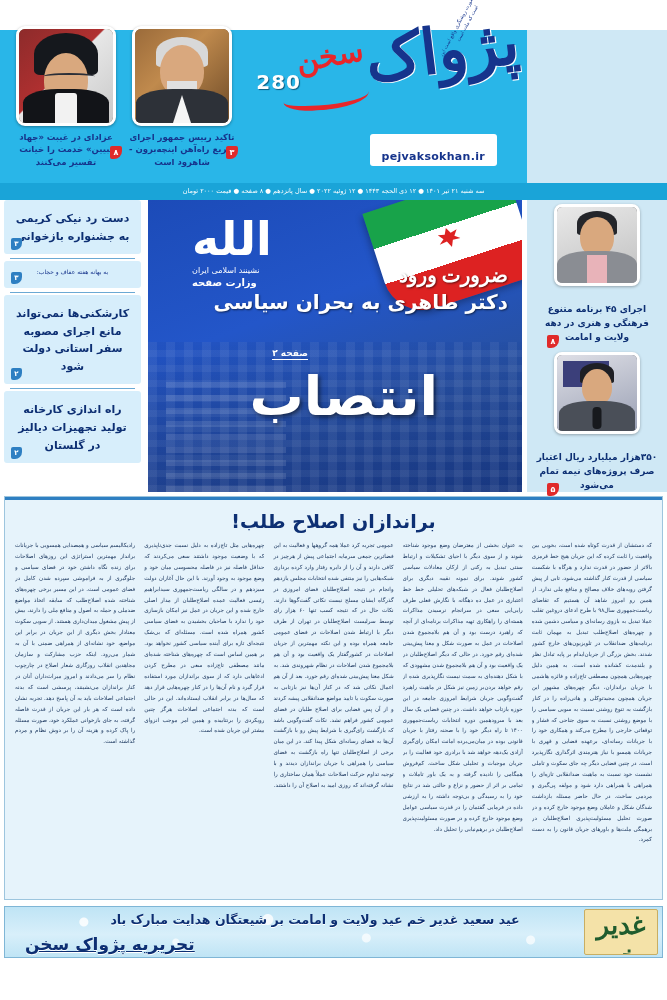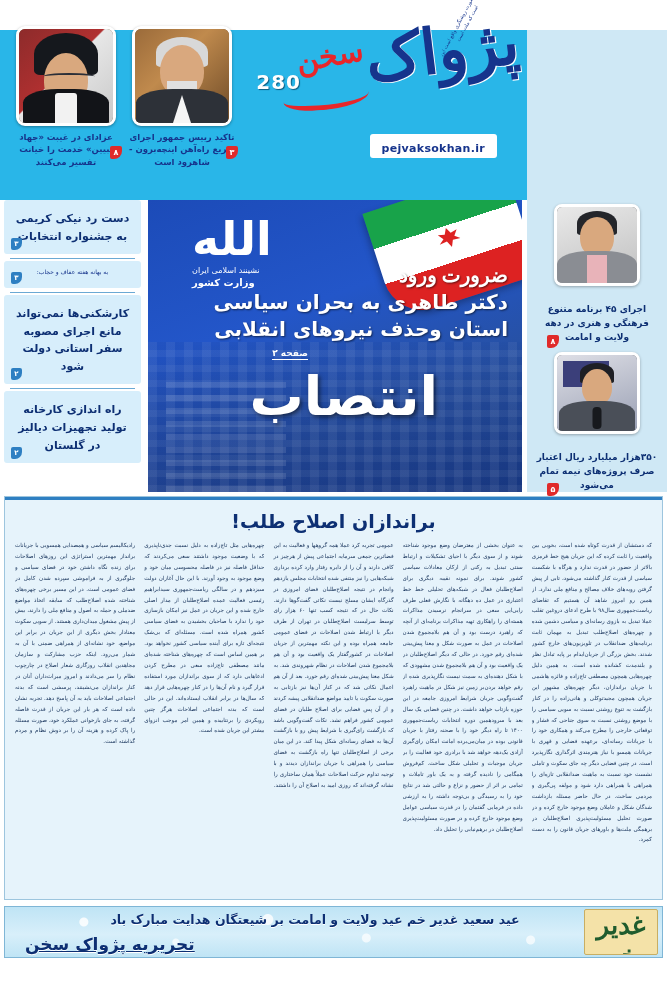--- a/index.html
+++ b/index.html
@@ -63,21 +63,21 @@
   }
   .issue-no {
     position:absolute; right:218px; top:56px;
     font-size:20px; font-weight:bold; color:#ffffff;
     letter-spacing:1px;
     text-shadow:1px 1px 1px #0b5b80;
   }
   .site-pill {
     position:absolute; right:22px; top:120px;
     background:#ffffff; color:#16348c;
-    font-size:11px; font-weight:bold; padding:8px 12px 3px;
+    font-size:11px; font-weight:bold; padding:16px 12px 3px;
     border-radius:3px; direction:ltr; letter-spacing:.3px;
   }
 
   
   .date-strip {
     position:absolute; left:0; top:183px; width:667px; height:17px;
     background:#1aa4d8; color:#ffffff;
     font-size:6.5px; line-height:17px; text-align:center;
     letter-spacing:.2px; white-space:nowrap; overflow:hidden;
   }
@@ -334,20 +334,21 @@
           <div class="body" style="bottom:0;width:92px;height:34px;background:#2d3138;"></div>
           <div style="position:absolute;left:50%;transform:translateX(-50%);bottom:0;width:18px;height:28px;background:#f5f5f5;clip-path:polygon(50% 0,100% 100%,0 100%);"></div>
         </div>
       </div>
       <div class="tt-cap">
         <span>تاکید رییس جمهور اجرای سریع راه‌آهن اینچه‌برون - شاهرود است</span>
         <span class="pg-badge">۳</span>
       </div>
     </div>
 
+    <div class="date-strip">سه شنبه ۲۱ تیر ۱۴۰۱ ● ۱۲ ذی الحجه ۱۴۴۳ ● ۱۲ ژوئیه ۲۰۲۲ ● سال پانزدهم ● ۸ صفحه ● قیمت ۲۰۰۰ تومان</div>
   </div>
 
   <div class="rail-right">
 
     <div class="r-item">
       <div class="r-photo">
         <div class="face">
           <div class="bg" style="background:linear-gradient(160deg,#e9e9e9,#bfbfbf)"></div>
           <div class="hair" style="top:4px;width:40px;height:24px;background:#24262b;"></div>
           <div class="head" style="top:10px;width:34px;height:40px;"></div>
@@ -387,21 +388,21 @@
       <div class="r-badge">۲</div>
       <div class="r-cap">کارت زرد کرونا به ۵ شهر گلستان</div>
     </div>
 
   </div>
 
   <div class="rail-left">
 
     <div class="l-item">
       <div class="l-kicker"></div>
-      <div class="l-title">دست رد نیکی کریمی به جشنواره انتخابات</div>
+      <div class="l-title">دست رد نیکی کریمی به جشنواره بازخوانی</div>
       <div class="l-badge">۳</div>
       <div class="l-rule"></div>
     </div>
 
     <div class="l-item">
       <div class="l-kicker">به بهانه هفته عفاف و حجاب:</div>
       <div class="l-badge">۳</div>
       <div class="l-rule"></div>
     </div>
 
@@ -420,27 +421,26 @@
 
   </div>
 
   <div class="hero">
     <div class="hero-building"></div>
     <div class="hero-flag"></div>
 
     <div class="hero-emblem">
       <div class="emblem-glyph">الله</div>
       <div class="emblem-t1">نشینند اسلامی ایران</div>
-      <div class="emblem-t2">وزارت کشور</div>
+      <div class="emblem-t2">وزارت صفحه</div>
     </div>
 
     <div class="hero-head">
       <div class="hh-l1">ضرورت ورود</div>
       <div class="hh-l2">دکتر طاهری به بحران سیاسی</div>
-      <div class="hh-l3">استان وحذف نیروهای انقلابی</div>
     </div>
 
     <div class="hero-page-tag">صفحه ۲</div>
     <div class="hero-word">انتصاب</div>
   </div>
 
   <div class="article">
     <div class="art-topbar"></div>
     <div class="art-title">براندازان اصلاح طلب!</div>
     <div class="art-cols">

